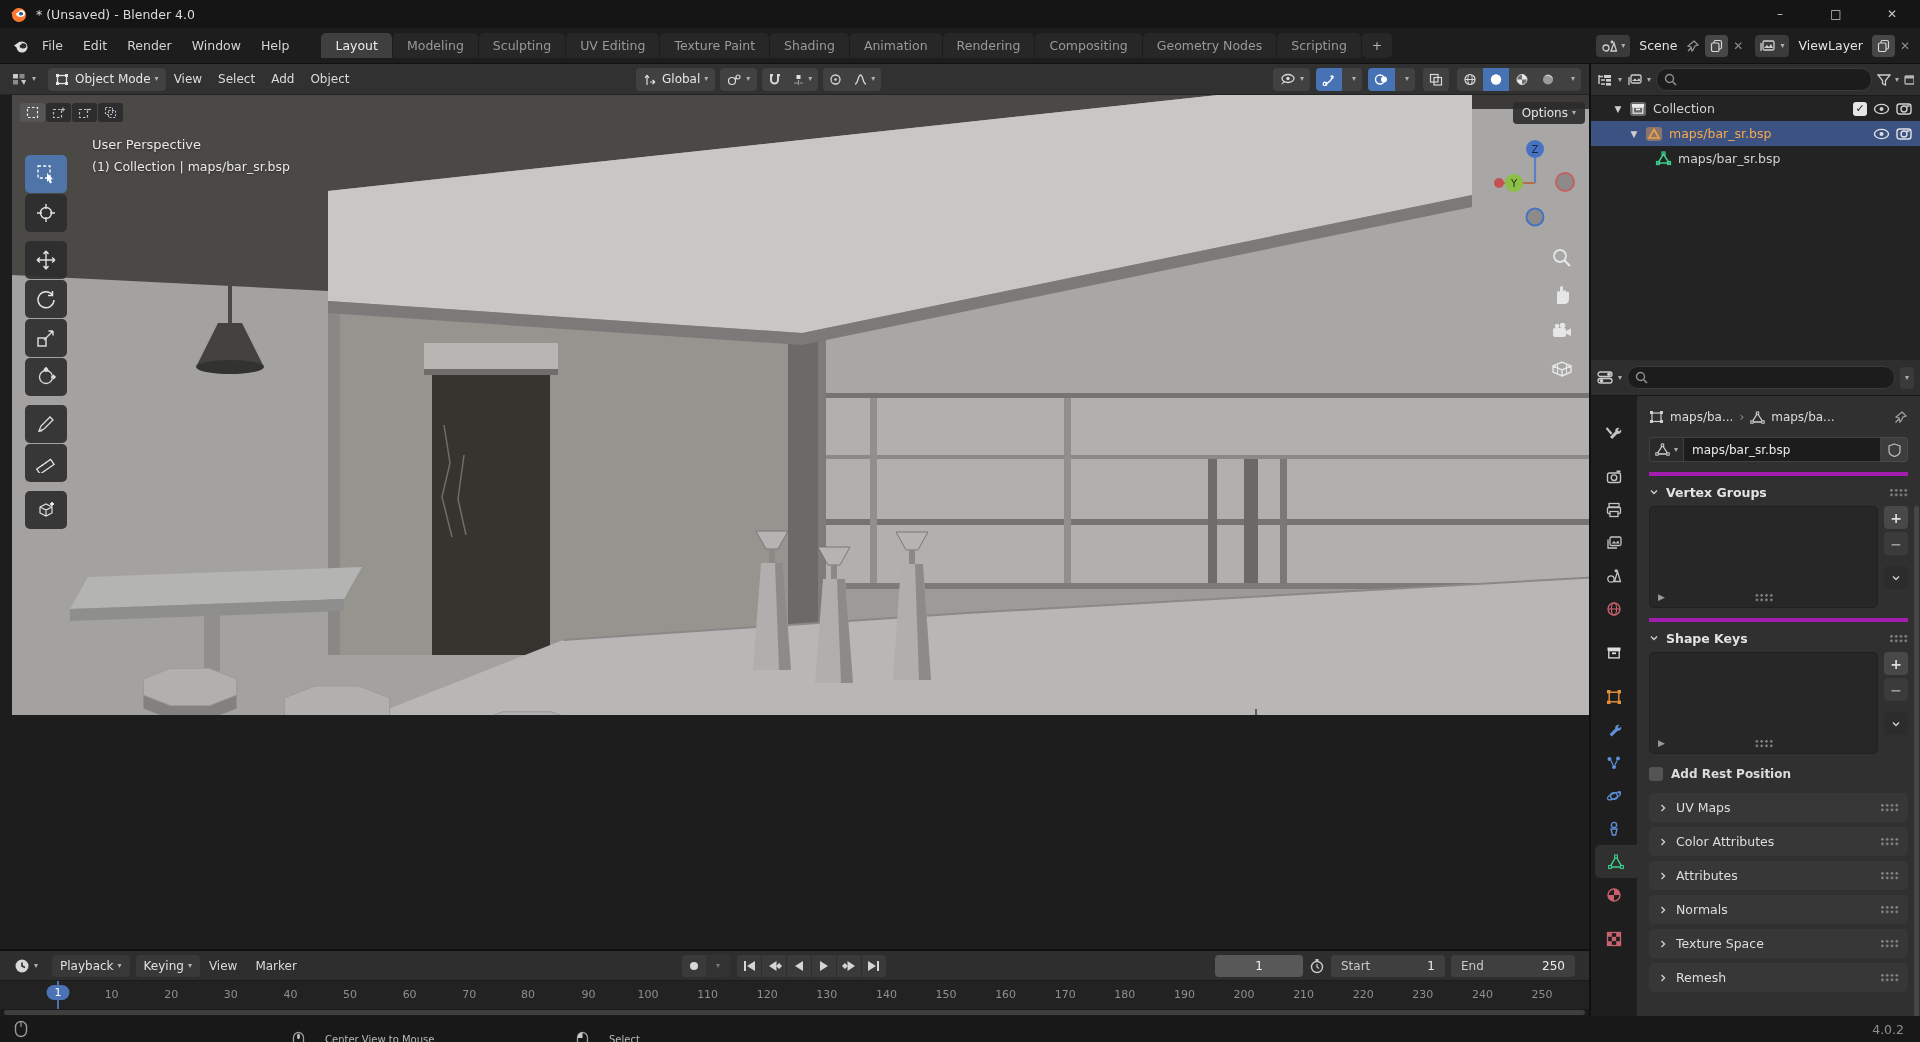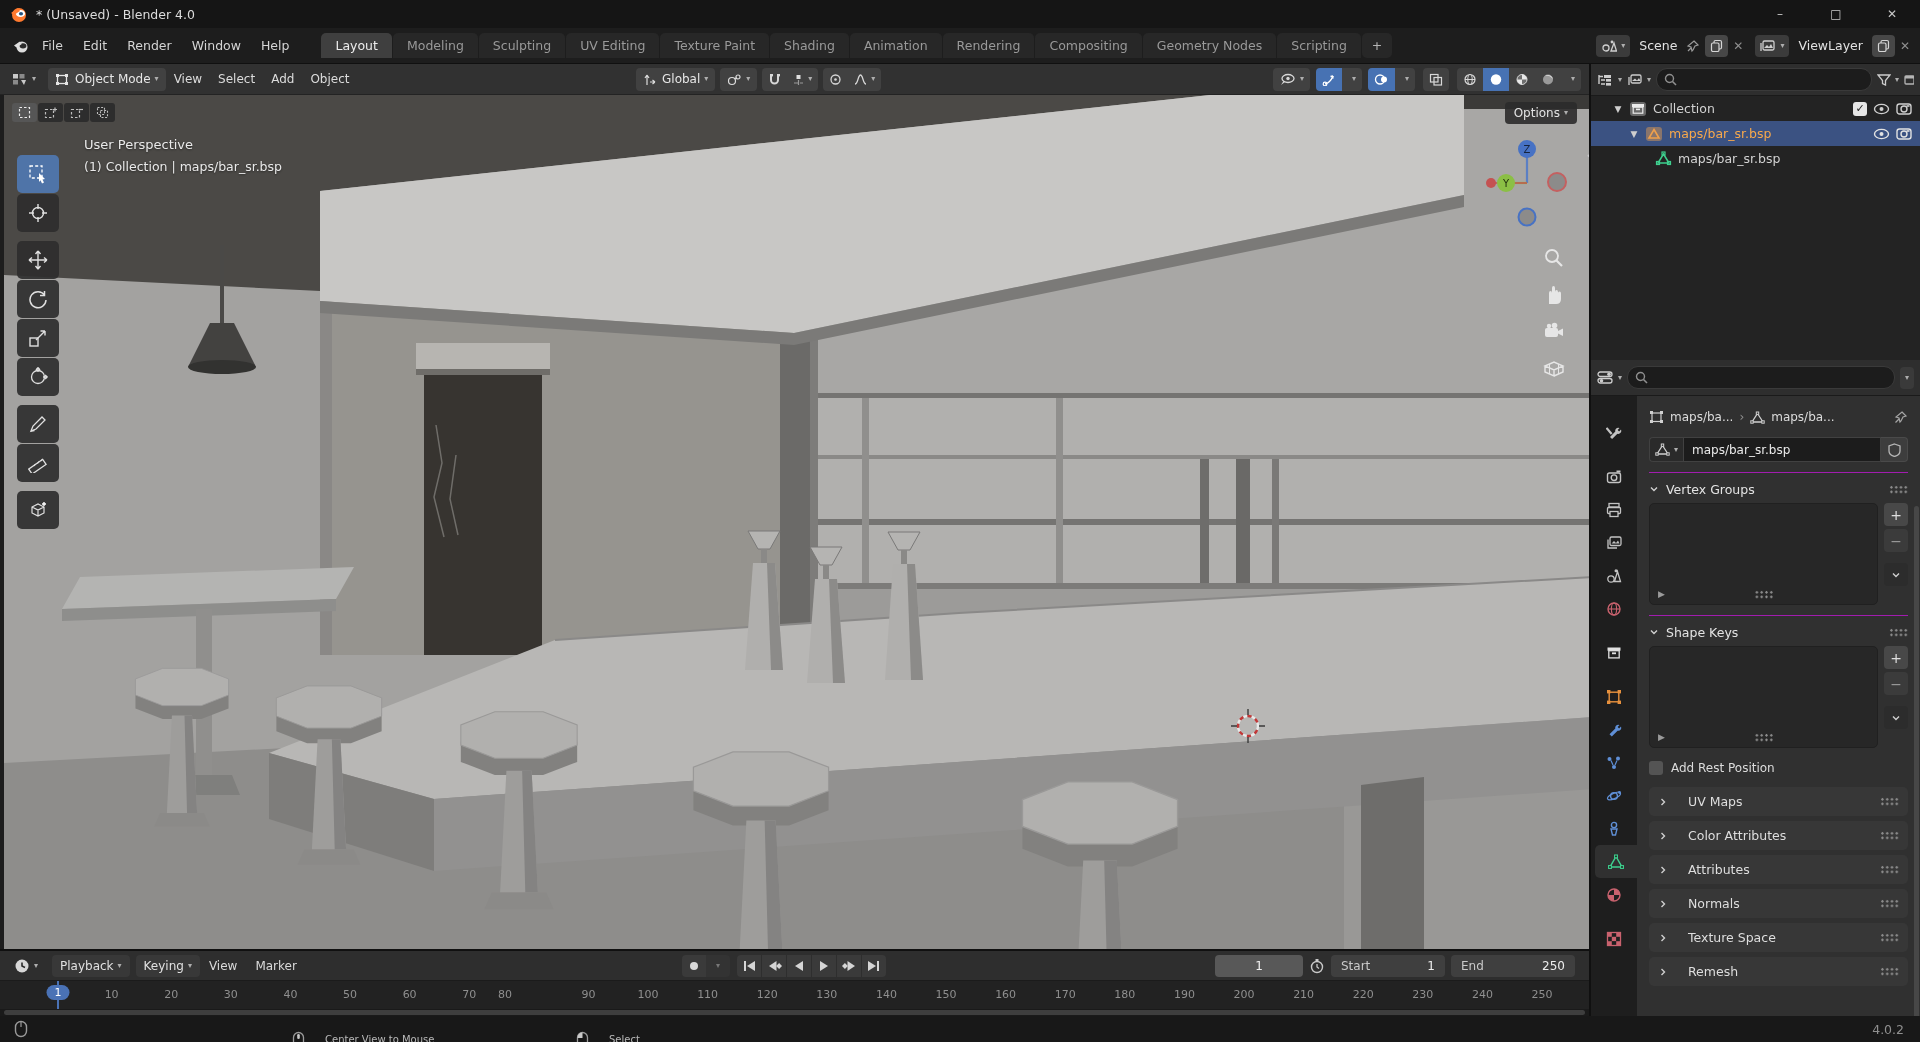--- a/index.html
+++ b/index.html
@@ -34,21 +34,21 @@
   .hbtn{height:23px;display:flex;align-items:center;background:#414141;border-radius:4px;padding:0 7px;margin-left:5px;color:#e6e6e6;}
   .hmenu{padding:0 8px;color:#dcdcdc;}
   .hgroup{position:absolute;display:flex;align-items:center;}
   .seg{height:23px;display:flex;align-items:center;background:#414141;padding:0 6px;}
   .seg.on{background:#4772b3;}
   .seg:first-child{border-radius:4px 0 0 4px;}
   .seg:last-child{border-radius:0 4px 4px 0;}
   .seg.lone{border-radius:4px;}
 
   
-  #viewport{position:absolute;left:4px;top:95px;width:1589px;height:854px;overflow:hidden;background:#701a75;}
+  #viewport{position:absolute;left:12px;top:95px;width:1589px;height:620px;overflow:hidden;background:#701a75;}
   #scene{position:absolute;left:0;top:0;}
   #select-modes{position:absolute;left:8px;top:8px;display:flex;gap:1px;}
   .selmode{width:25px;height:19px;background:#2d2d2d;display:flex;align-items:center;justify-content:center;border-radius:3px;}
   .selmode.pressed{background:#565656;}
   #options-btn{position:absolute;top:7px;right:16px;height:22px;display:flex;align-items:center;background:rgba(43,43,43,.9);border-radius:4px;padding:0 9px;color:#e3e3e3;}
   #vp-info{position:absolute;left:80px;top:42px;color:#e9e9e9;text-shadow:0 1px 2px rgba(0,0,0,.45);}
   #vp-info .l1{font-size:13px;margin-bottom:7px;}
   #vp-info .l2{font-size:12.5px;}
   #toolbar{position:absolute;left:13px;top:60px;display:flex;flex-direction:column;gap:1px;}
   .tool{width:42px;height:38px;background:rgba(46,46,46,.92);display:flex;align-items:center;justify-content:center;border-radius:5px;}
@@ -74,34 +74,34 @@
   #tabstrip{width:46px;background:#1e1e1e;display:flex;flex-direction:column;align-items:stretch;padding-top:20px;}
   .ptab{height:33px;display:flex;align-items:center;justify-content:center;}
   .ptab.active{background:#303030;border-radius:5px 0 0 5px;margin-left:4px;}
   .ptabgap{height:11px;}
   #props-content{flex:1;background:#303030;padding:8px 12px 16px 12px;position:relative;overflow:hidden;}
   .crumb{display:flex;align-items:center;gap:6px;height:26px;color:#dcdcdc;}
   .namefield{display:flex;align-items:center;height:25px;margin-top:7px;}
   .nf-icon{height:25px;display:flex;align-items:center;background:#2a2a2a;border:1px solid #414141;border-right:none;border-radius:4px 0 0 4px;padding:0 5px;box-sizing:border-box;}
   .nf-text{flex:1;height:25px;background:#1c1c1c;border:1px solid #414141;display:flex;align-items:center;padding:0 8px;color:#eaeaea;box-sizing:border-box;}
   .nf-shield{width:27px;height:25px;background:#3d3d3d;border:1px solid #4a4a4a;border-left:none;border-radius:0 4px 4px 0;display:flex;align-items:center;justify-content:center;box-sizing:border-box;}
-  .ppanel{margin-top:10px;border-top:1px solid #a21caf;padding-top:6px;}
+  .ppanel{margin-top:10px;border-top:4px solid #a21caf;padding-top:6px;font-weight:bold;}
   .ppanel-h{display:flex;align-items:center;gap:7px;color:#e3e3e3;font-size:12.5px;height:20px;}
   .ppanel-h .spacer{flex:1;}
   .listwrap{display:flex;gap:6px;margin-top:4px;}
   .listbox{flex:1;height:100px;background:#272727;border:1px solid #202020;border-radius:5px;position:relative;}
   .listbox .corner{position:absolute;left:8px;bottom:5px;color:#9a9a9a;font-size:9px;}
   .listbox .grip{position:absolute;left:50%;bottom:5px;transform:translateX(-50%);}
   .sidebtns{display:flex;flex-direction:column;gap:3px;}
   .sbtn{width:24px;height:23px;background:#484848;border-radius:4px;display:flex;align-items:center;justify-content:center;color:#dedede;font-size:14px;}
   .sbtn.dim{background:#3b3b3b;color:#9a9a9a;}
   .sbtn.drop{margin-top:8px;background:#2c2c2c;}
   .checkrow{display:flex;align-items:center;gap:8px;height:28px;margin-top:6px;color:#dcdcdc;}
   .cb-empty{width:14px;height:14px;background:#545454;border-radius:3px;}
-  .cpanel{height:29px;background:#373737;border-radius:5px;display:flex;align-items:center;gap:20px;padding:0 9px;margin-top:5px;color:#dedede;font-size:12.5px;}
+  .cpanel{height:29px;background:#373737;border-radius:5px;display:flex;align-items:center;gap:8px;padding:0 9px;margin-top:5px;color:#dedede;font-size:12.5px;}
   .cpanel .spacer{flex:1;}
   #props-scroll{position:absolute;right:1px;top:110px;width:5px;height:560px;background:#474747;border-radius:3px;}
 
   
   #timeline{position:absolute;left:0;top:949px;width:1589px;height:67px;background:#232323;border-top:2px solid #101010;box-sizing:border-box;}
   #tl-header{height:30px;background:#2e2e2e;display:flex;align-items:center;border-bottom:1px solid #1b1b1b;box-sizing:border-box;position:relative;}
   .tlbtn{height:22px;display:flex;align-items:center;background:#383838;border-radius:4px;padding:0 8px;margin-left:6px;color:#e0e0e0;}
   .tlmenu{padding:0 9px;color:#dadada;}
   #transport{position:absolute;left:737px;display:flex;gap:1px;}
   .tpbtn{width:24px;height:22px;background:#3a3a3a;display:flex;align-items:center;justify-content:center;}
@@ -1080,21 +1080,21 @@
     <div id="tl-ruler">
       <div id="playhead"></div>
     <span class="tick current" style="left: 58px;">1</span>
         <span class="tick" style="left: 111.64px;">10</span>
         <span class="tick" style="left: 171.24px;">20</span>
         <span class="tick" style="left: 230.84px;">30</span>
         <span class="tick" style="left: 290.44px;">40</span>
         <span class="tick" style="left: 350.04px;">50</span>
         <span class="tick" style="left: 409.64px;">60</span>
         <span class="tick" style="left: 469.24px;">70</span>
-        <span class="tick" style="left: 505px;">80</span>
+        <span class="tick" style="left: 528px;">80</span>
         <span class="tick" style="left: 588.44px;">90</span>
         <span class="tick" style="left: 648.04px;">100</span>
         <span class="tick" style="left: 707.64px;">110</span>
         <span class="tick" style="left: 767.24px;">120</span>
         <span class="tick" style="left: 826.84px;">130</span>
         <span class="tick" style="left: 886.44px;">140</span>
         <span class="tick" style="left: 946.04px;">150</span>
         <span class="tick" style="left: 1005.64px;">160</span>
         <span class="tick" style="left: 1065.24px;">170</span>
         <span class="tick" style="left: 1124.84px;">180</span>

